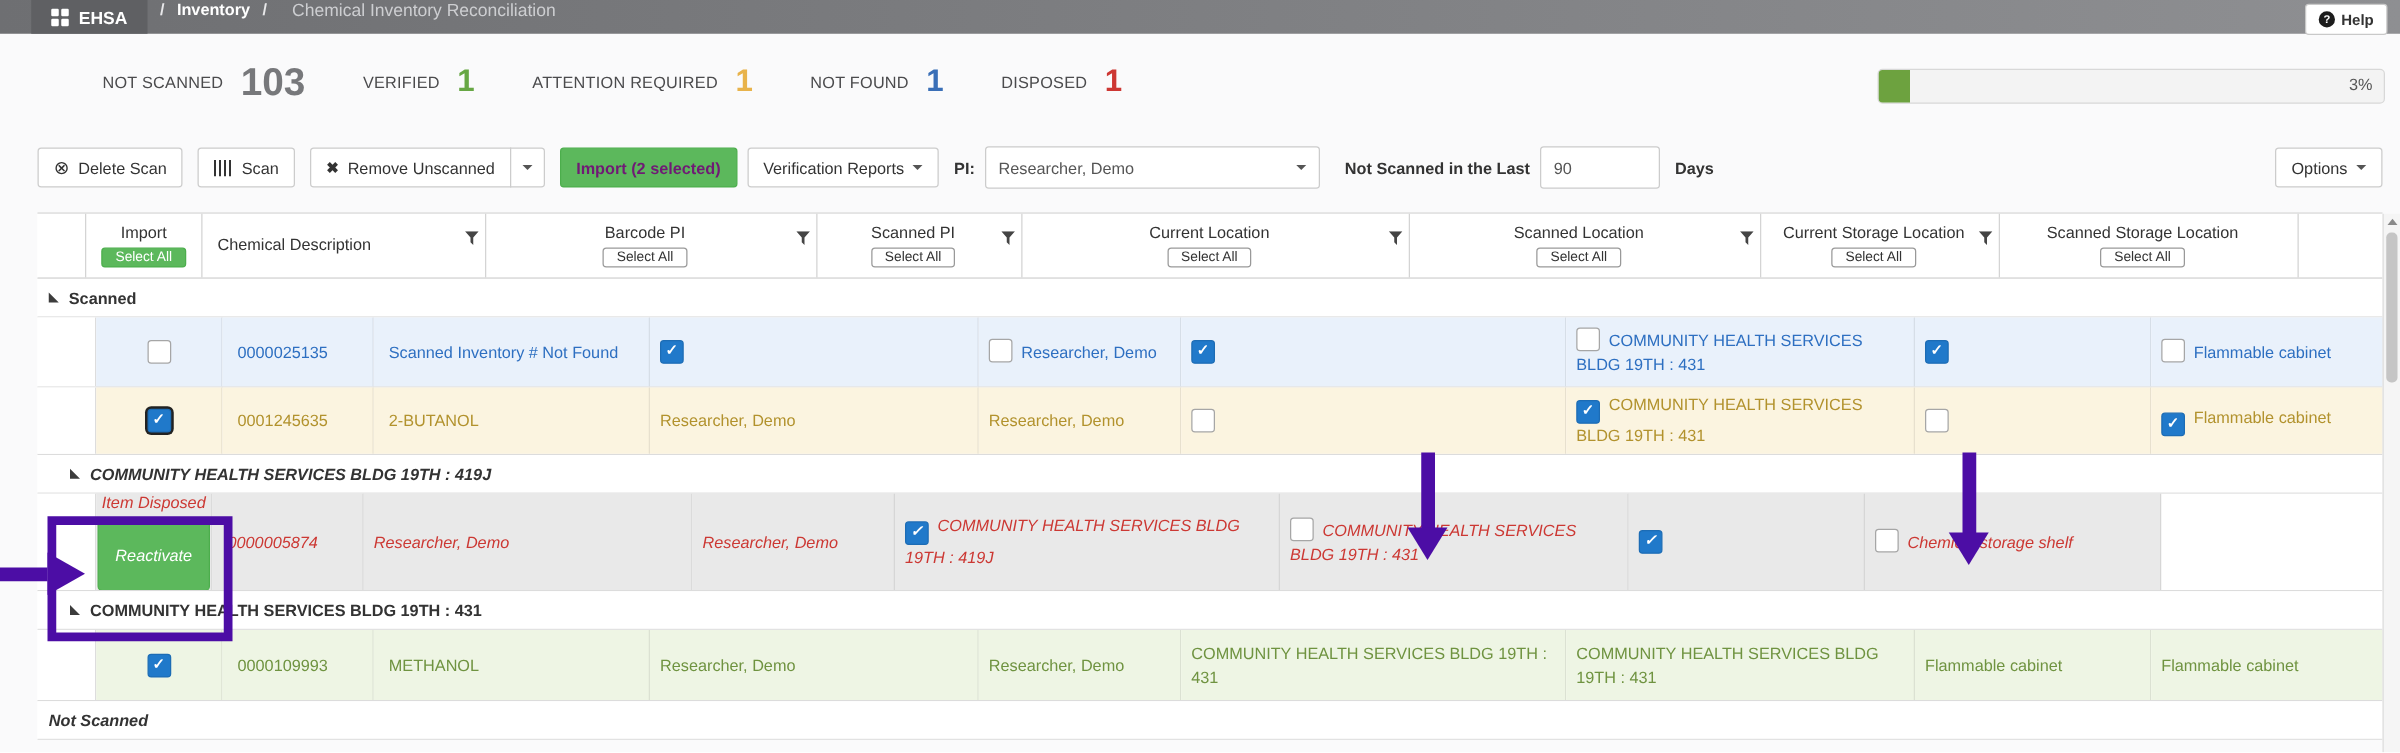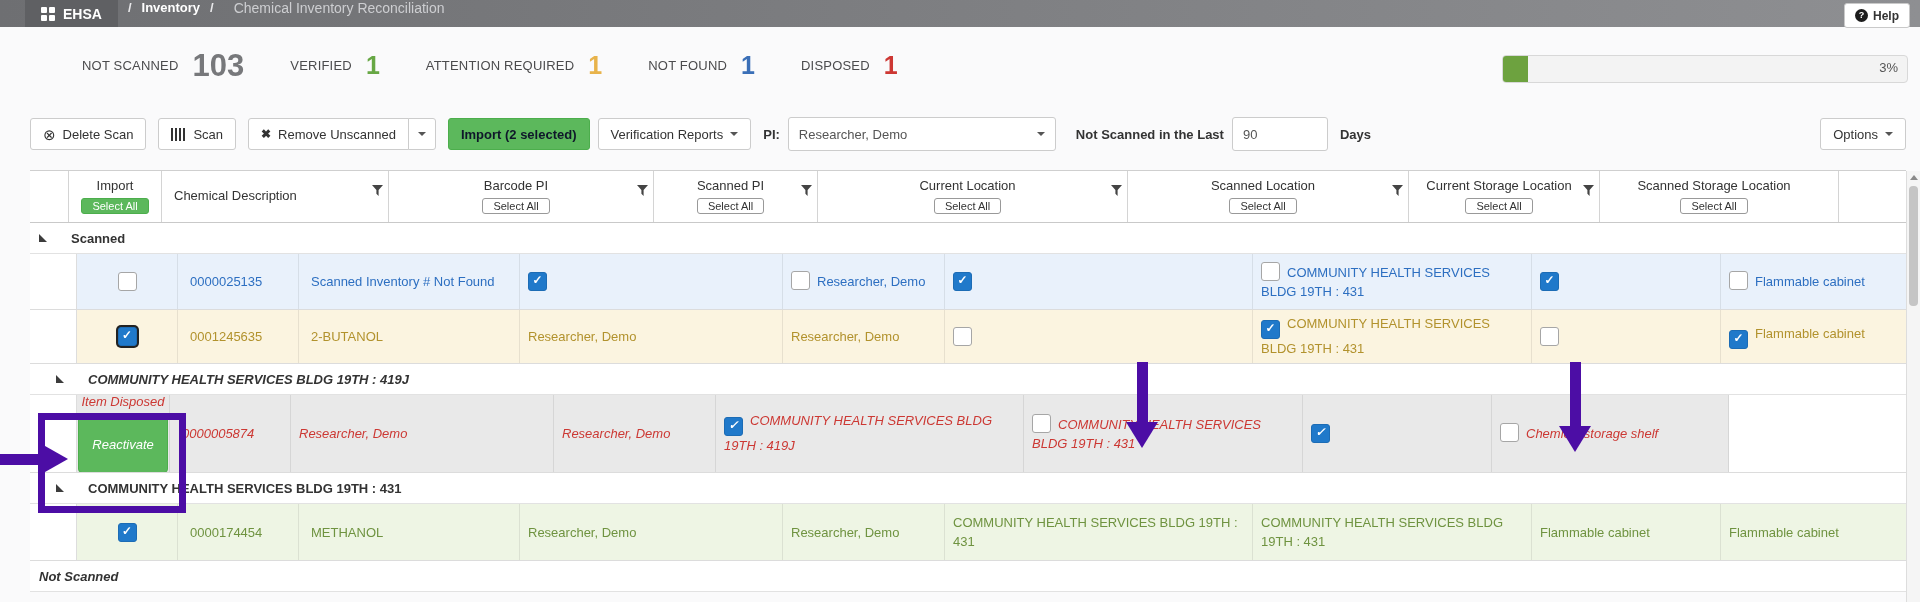--- a/index.html
+++ b/index.html
@@ -29,21 +29,21 @@
 
   
   .progress{position:absolute;left:1502px;top:55px;width:404px;height:26px;background:#f3f3f3;border:1px solid #d8d8d8;border-radius:4px}
   .progress-fill{position:absolute;left:0;top:0;bottom:0;width:25px;background:#6da23f;border-radius:3px 0 0 3px}
   .progress-label{position:absolute;right:9px;top:0;line-height:24px;font-size:13px;color:#555}
 
   
   .toolbar{position:absolute;left:30px;top:118px;width:1876px;height:32px;display:flex;align-items:center}
   .btn{height:32px;display:inline-flex;align-items:center;gap:7px;background:#fff;border:1px solid #ccc;border-radius:3px;
     padding:0 12px;font-size:13px;color:#333;cursor:pointer;white-space:nowrap}
-  .btn.green{background:#5cb85c;border-color:#4cae4c;color:#0f172a;font-weight:bold}
+  .btn.green{background:#5cb85c;border-color:#4cae4c;color:#701a75;font-weight:bold}
   .split-main{border-radius:3px 0 0 3px}
   .split-caret{border-radius:0 3px 3px 0;margin-left:-1px;padding:0 9px}
   .ml12{margin-left:12px}.ml8{margin-left:8px}.ml20{margin-left:20px}
   .caret{width:0;height:0;border-left:4px solid transparent;border-right:4px solid transparent;border-top:4px solid #555;display:inline-block}
   .icon-circlex{font-size:15px;line-height:1;color:#333}
   .icon-barcode{width:15px;height:13px;background:repeating-linear-gradient(to right,#333 0 2px,transparent 2px 4px)}
   .icon-xmark{font-size:12px;font-weight:bold;color:#333}
   .tb-label{font-weight:bold;font-size:13px;color:#333;white-space:nowrap}
   .select{width:246px;height:32px;border:1px solid #ccc;border-radius:3px;background:#fff;display:flex;align-items:center;
     justify-content:space-between;padding:0 10px;font-size:13px;color:#555;cursor:pointer}
@@ -57,21 +57,21 @@
   .hrow{display:flex;height:51px;border-bottom:1px solid #c9c9c9;background:#fff}
   .hcell{position:relative;flex:none;border-right:1px solid #d4d4d4;display:flex;flex-direction:column;align-items:center;
     justify-content:center;gap:4px;text-align:center;padding:2px 14px 2px 4px}
   .hcell.plain{padding:2px 4px}
   .hcell.left-align{align-items:flex-start;padding-left:12px}
   .hlabel{font-size:13px;line-height:1.15}
   .filter-ic{position:absolute;right:5px;top:50%;margin-top:-13px;cursor:pointer}
   .sel-all{font-size:11px;border:1px solid #999;background:#fff;border-radius:3px;padding:1px 10px;color:#333;cursor:pointer;font-family:"Liberation Sans",sans-serif}
   .sel-all.green{background:#5cb85c;border-color:#4cae4c;color:#fff}
 
-  .group-row{display:flex;align-items:center;height:30px;border-bottom:1px solid #e2e2e2;background:#fff;font-weight:bold;color:#333;gap:24px;font-size:13px}
+  .group-row{display:flex;align-items:center;height:30px;border-bottom:1px solid #e2e2e2;background:#fff;font-weight:bold;color:#333;gap:8px;font-size:13px}
   .g1{padding-left:9px}.g2{padding-left:26px}
   .tri{width:0;height:0;border-left:8px solid #3c3c3c;border-top:8px solid transparent;cursor:pointer;flex:none}
   .group-row.it .glabel{font-style:italic}
 
   .row{display:flex;border-bottom:1px solid #dcdcdc}
   .r1{height:55px}.r2{height:53px}.rd{height:77px}.rv{height:56px}
   .cell{flex:none;border-right:1px solid rgba(0,0,0,.08);padding:2px 8px;display:flex;align-items:center;gap:6px;overflow:hidden}
   .cell.pad12{padding-left:12px}
   .cell.center{justify-content:center}
   .row.not-found .cell{background:#e9f1fb;color:#2d6fc1}
@@ -360,21 +360,21 @@
       <span class="tri"></span>
       <span class="glabel">COMMUNITY HEALTH SERVICES BLDG 19TH : 431</span>
     </div>
 
     <div class="row rv verified">
       <div class="cell c-exp"></div>
       <div class="cell c-import center">
         <span class="cb on"></span>
       </div>
       <div class="cell c-bar pad12">
-        <span>0000174454</span>
+        <span>0000109993</span>
       </div>
       <div class="cell c-desc pad12">
         <span>METHANOL</span>
       </div>
       <div class="cell c-cpi">
         <span>Researcher, Demo</span>
       </div>
       <div class="cell c-spi">
         <span>Researcher, Demo</span>
       </div>

